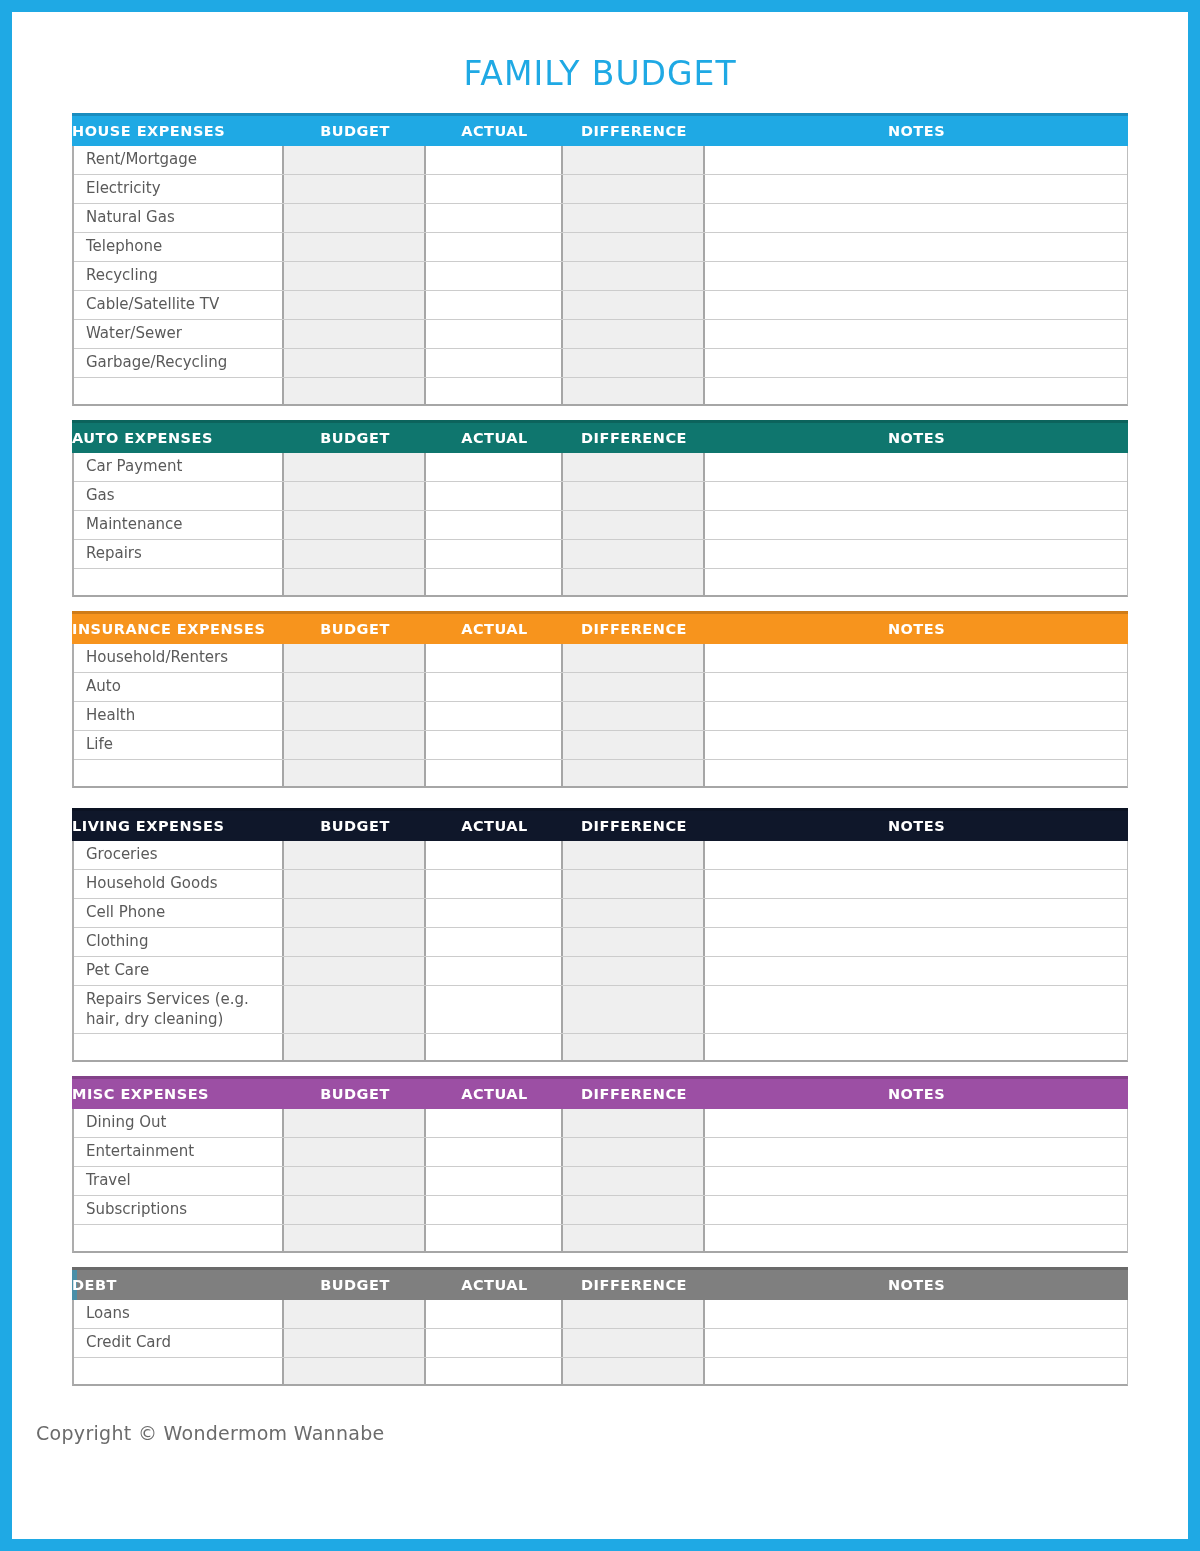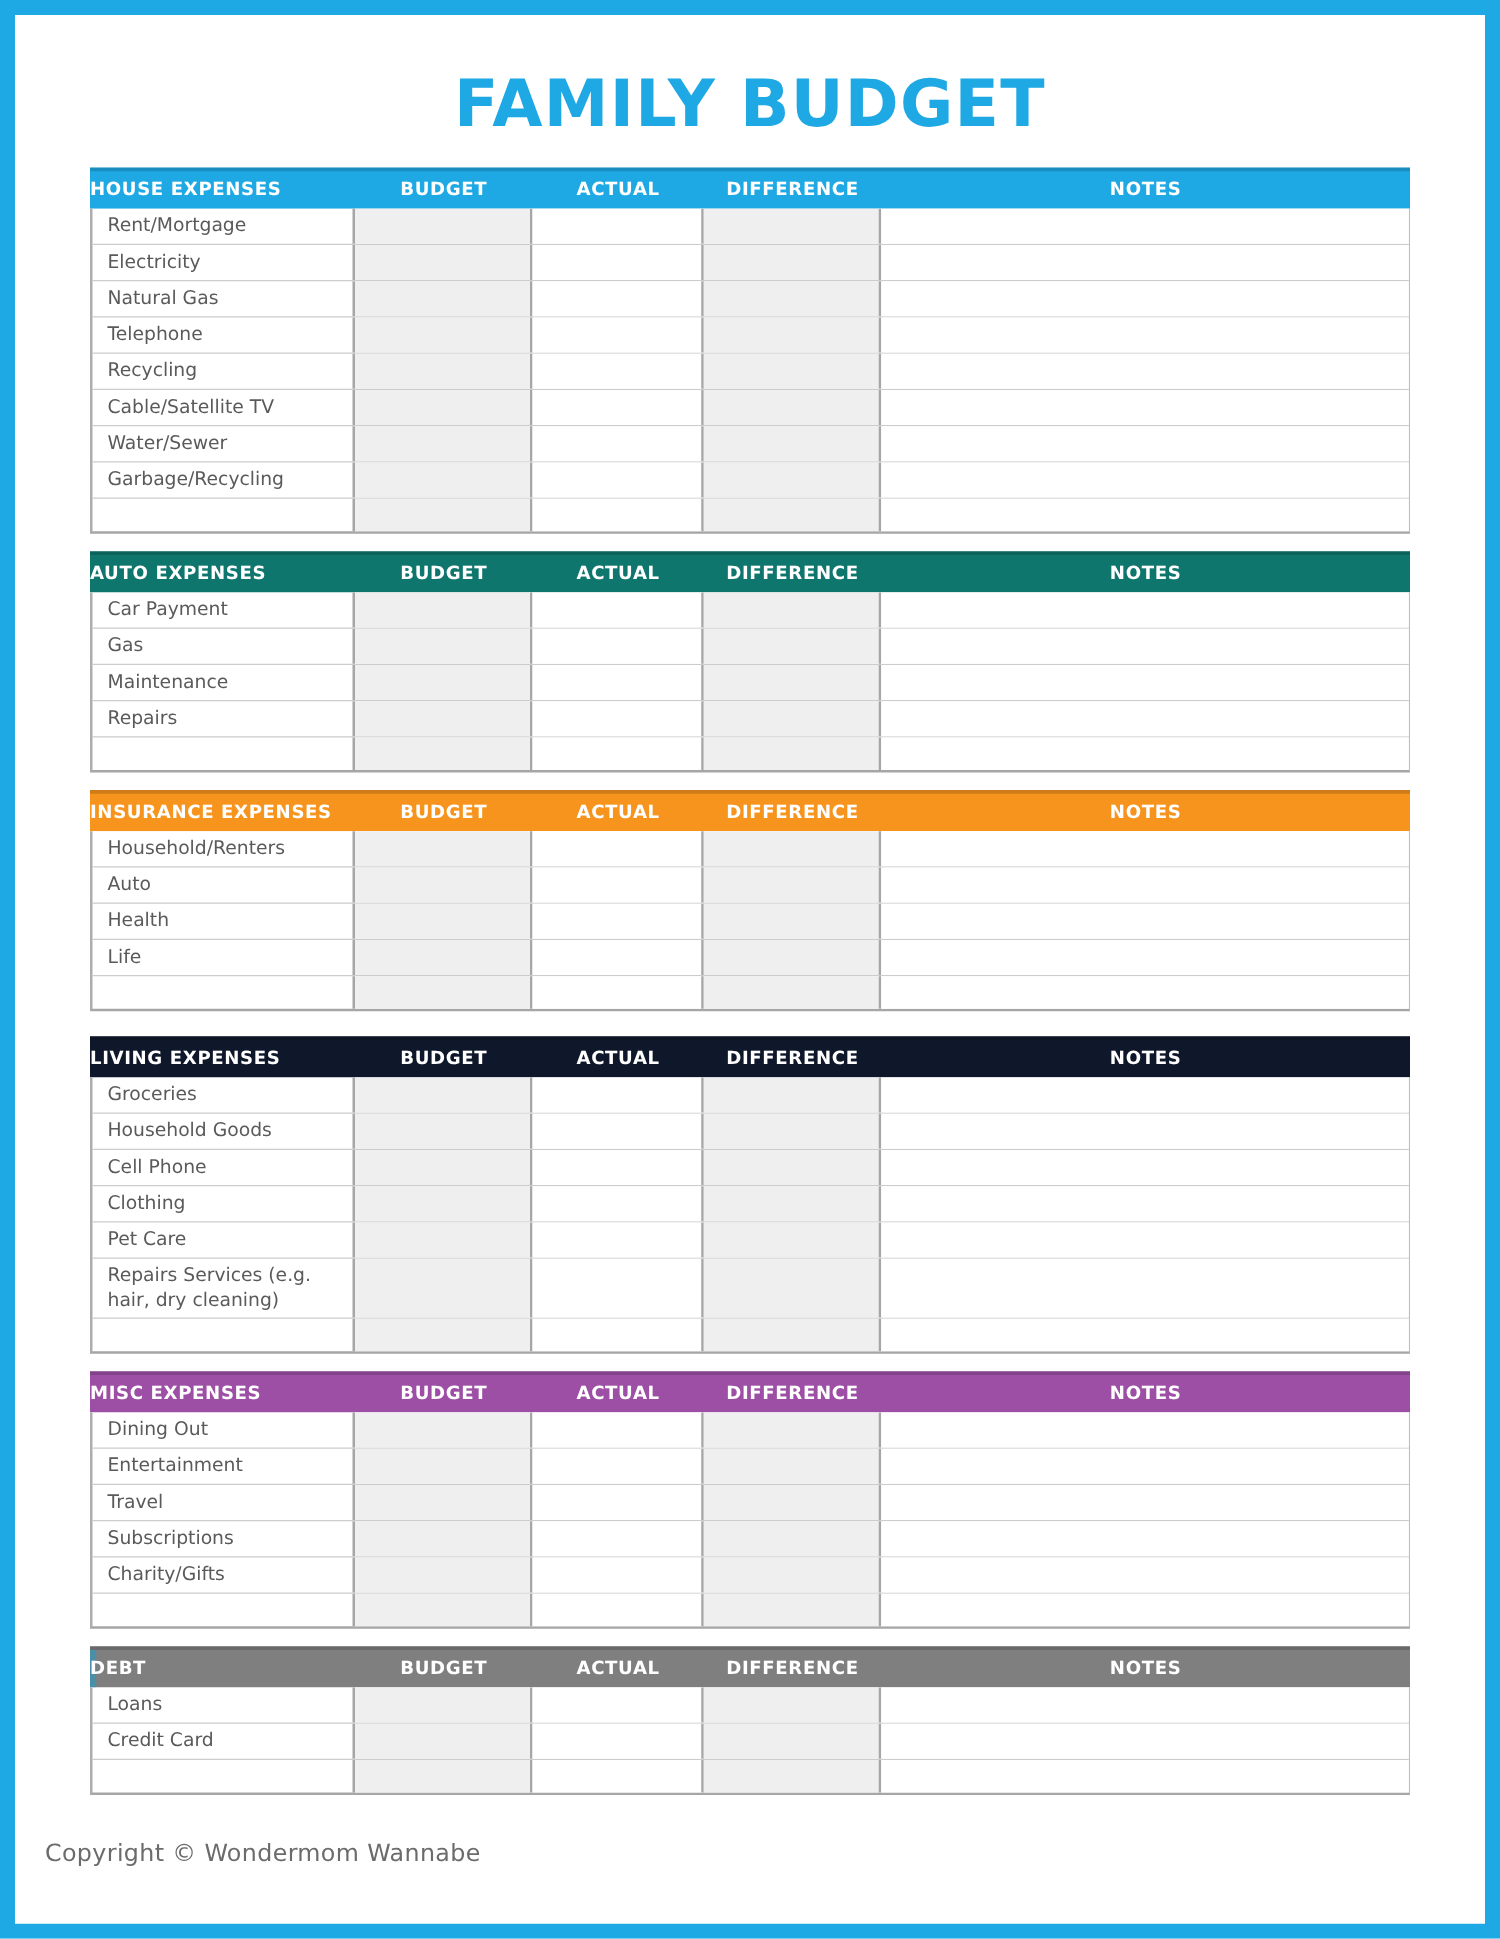--- a/index.html
+++ b/index.html
@@ -12,22 +12,22 @@
     border: 12px solid #1FA9E4;
     background: #ffffff;
     overflow: hidden;
   }
 
   .title {
     margin-top: 42px;
     margin-bottom: 20px;
     text-align: center;
     color: #1FA9E4;
-    font-size: 52px;
-    font-weight: bold;
+    font-size: 33px;
+    font-weight: normal;
     letter-spacing: 1px;
   }
 
   .sections { padding-left: 60px; }
 
   .section { width: 1056px; margin-bottom: 14px; }
 
   .section-header {
     display: grid;
     grid-template-columns: 212px 142px 137px 142px 1fr;
@@ -383,27 +383,20 @@
             <div class="cell c-diff"></div>
             <div class="cell c-notes"></div>
           </div>
           <div class="row">
             <div class="cell c-label">Subscriptions</div>
             <div class="cell c-budget"></div>
             <div class="cell c-actual"></div>
             <div class="cell c-diff"></div>
             <div class="cell c-notes"></div>
           </div>
-          <div class="row">
-            <div class="cell c-label">Charity/Gifts</div>
-            <div class="cell c-budget"></div>
-            <div class="cell c-actual"></div>
-            <div class="cell c-diff"></div>
-            <div class="cell c-notes"></div>
-          </div>
           <div class="row blank">
             <div class="cell c-label"></div>
             <div class="cell c-budget"></div>
             <div class="cell c-actual"></div>
             <div class="cell c-diff"></div>
             <div class="cell c-notes"></div>
           </div>
         </div>
   </section>
 

